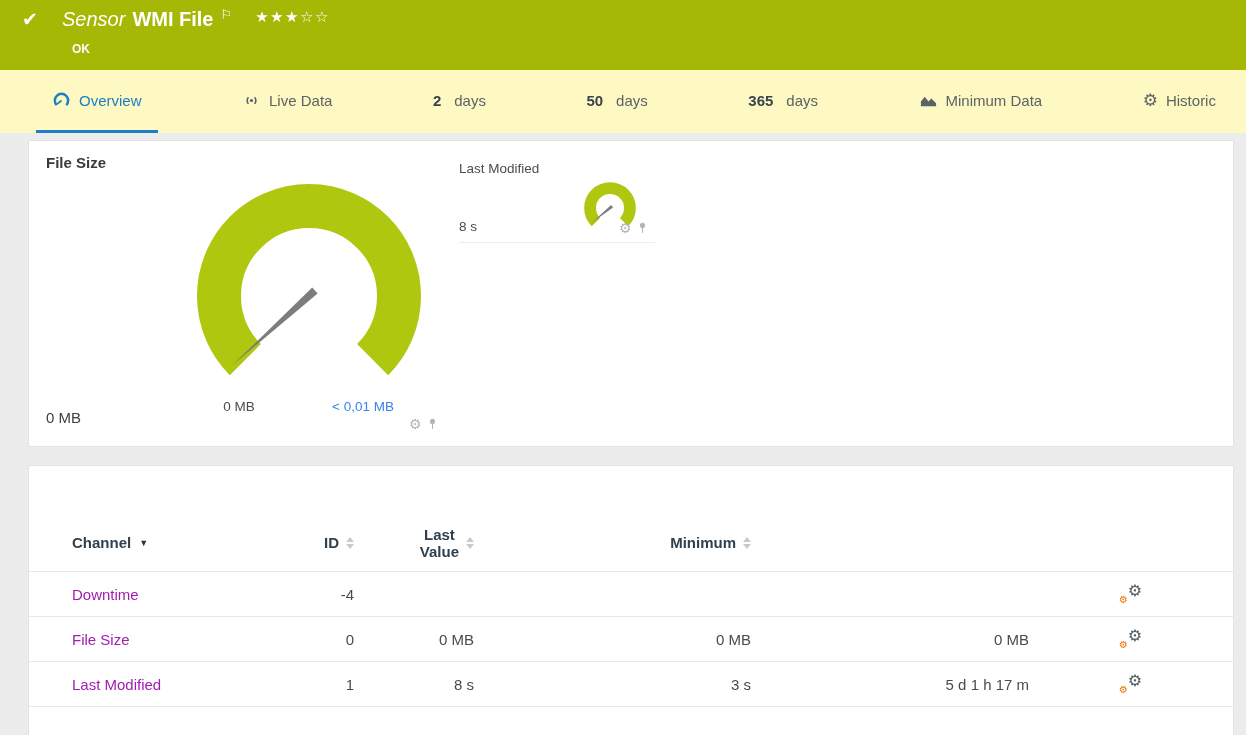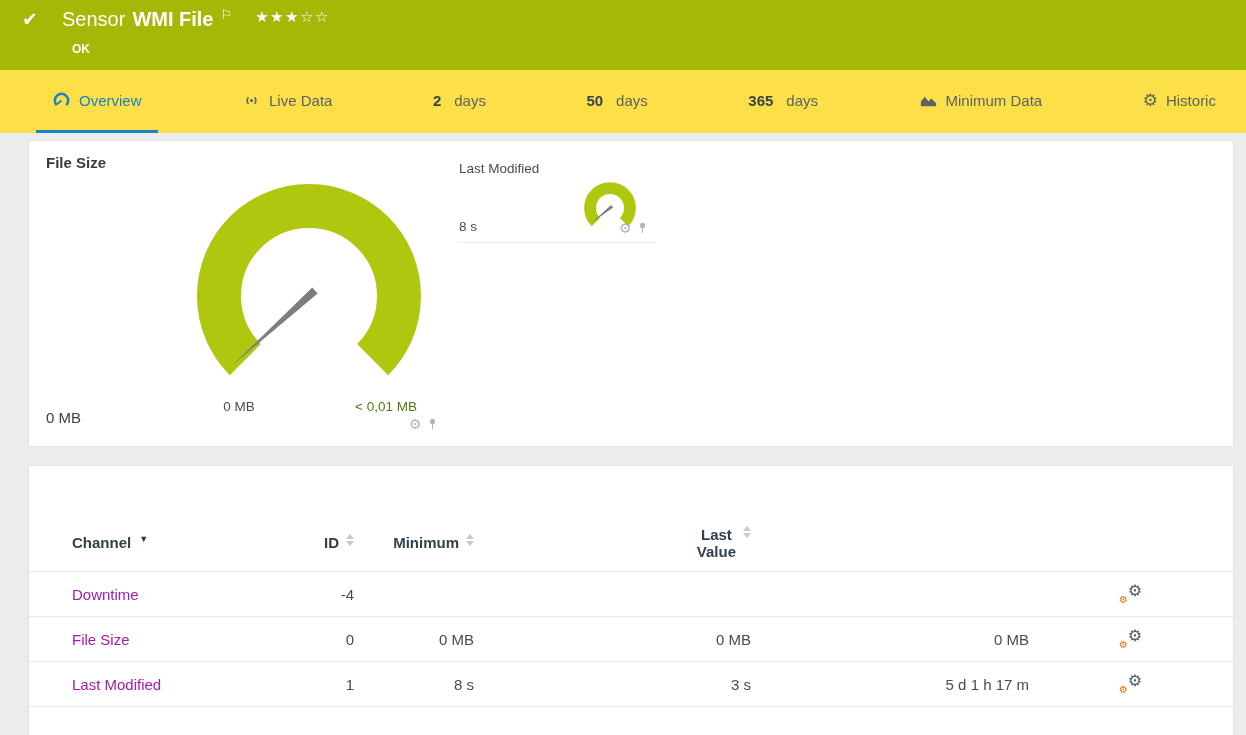--- a/index.html
+++ b/index.html
@@ -6,44 +6,44 @@
   html,body{width:1246px;height:735px}
   body{
     font-family:"Liberation Sans","DejaVu Sans",sans-serif;
     background:#ececec;position:relative;overflow:hidden;color:#444;
   }
 
   
   .header{height:70px;background:#a4b805;position:relative;color:#fff}
   .check{position:absolute;left:22px;top:8px;font-size:19px;font-weight:bold}
   .title-row{position:absolute;left:62px;top:6px;display:flex;align-items:flex-start;gap:7px;line-height:27px}
-  .t-prefix{font-size:20px}
+  .t-prefix{font-style:italic;font-size:20px}
   .t-name{font-weight:bold;font-size:20px}
   .flag{font-size:13px;line-height:16px;margin-top:1px;cursor:pointer}
   .stars{margin-left:16px;font-size:15px;letter-spacing:1.5px;line-height:22px;cursor:pointer}
   .status{position:absolute;left:72px;top:42px;font-size:12px;font-weight:bold}
 
   
-  .tabbar{height:63px;background:#fde047;display:flex;align-items:stretch;justify-content:space-between;padding:0 14px 0 36px}
+  .tabbar{height:63px;background:#fef9c3;display:flex;align-items:stretch;justify-content:space-between;padding:0 14px 0 36px}
   .tab{display:flex;align-items:center;gap:8px;padding:0 16px;font-size:15px;color:#5d6266;border-bottom:3px solid transparent;cursor:pointer;white-space:nowrap}
   .tab.active{color:#1c80c4;border-bottom-color:#1c80c4}
   .tab-num{color:#38434c;font-weight:bold;margin-right:5px}
   .ticon{width:19px;height:19px;flex:none}
   .gear-tab{font-size:17px;line-height:19px}
 
   
   .panel{position:absolute;left:28px;width:1206px;background:#fff;border:1px solid #e3e3e3}
   #panel-gauges{top:140px;height:307px}
   #panel-table{top:465px;height:290px}
 
   
   .p-title{position:absolute;left:17px;top:13px;font-size:15px;font-weight:bold;color:#3a3a3a}
   .big-gauge{position:absolute;left:160px;top:35px}
   .g-min{position:absolute;left:170px;top:258px;width:80px;text-align:center;font-size:13.5px;color:#4c4c4c}
-  .g-max{position:absolute;left:303px;top:258px;width:108px;text-align:center;font-size:13.5px;color:#4d7c0f}
+  .g-max{position:absolute;left:303px;top:258px;width:108px;font-size:13.5px;color:#3b82f6}
   .g-current{position:absolute;left:17px;top:268px;font-size:15px;color:#3f3f3f}
   .g-icons{position:absolute;left:380px;top:276px}
 
   .panel-icons{display:inline-flex;align-items:center;gap:6px;color:#b5b5b5}
   .panel-icons .gear-glyph{font-size:14px;line-height:14px;cursor:pointer}
   .panel-icons .pin{width:9px;height:14px;fill:#b5b5b5;cursor:pointer}
 
   
   .mini{position:absolute;left:430px;top:18px;width:196px;height:84px;border-bottom:1px solid #ececec}
   .mini .m-title{position:absolute;left:0;top:2px;font-size:13.5px;color:#4c4c4c}
@@ -53,21 +53,21 @@
 
   
   .table{padding-top:48px}
   .trow{display:grid;grid-template-columns:237px 45px 120px 277px 278px 1fr;align-items:center;padding-left:43px;border-bottom:1px solid #e9e9e9;height:45px}
   .trow.thead{height:58px}
   .cell{font-size:15px;color:#4b4b4b}
   .c-channel{text-align:left;color:#a21caf}
   .c-id,.c-last,.c-min,.c-max{text-align:right}
   .c-gear{text-align:center}
   .th{font-weight:bold;font-size:15px;color:#31404d}
-  .th .hwrap{display:inline-flex;}
+  .th .hwrap{display:inline-flex;align-items:center}
   .two-line{display:inline-block;text-align:center;line-height:17px}
   .caret{font-size:9px;color:#333;margin-left:8px;vertical-align:1px}
   .sort{display:inline-flex;flex-direction:column;gap:2px;margin-left:7px}
   .sort i{display:block;width:0;height:0;border-left:4px solid transparent;border-right:4px solid transparent}
   .sort .up{border-bottom:5px solid #c3cbd1}
   .sort .down{border-top:5px solid #c3cbd1}
 
   .row-gear{position:relative;display:inline-block;width:22px;height:20px;cursor:pointer}
   .row-gear .g1{position:absolute;right:0;top:-1px;font-size:16px;line-height:18px;color:#4f5d66}
   .row-gear .g2{position:absolute;left:-1px;bottom:-2px;font-size:10px;line-height:10px;color:#ef7100}
@@ -175,32 +175,32 @@
       </div>
       <div class="cell c-id th">
         <span class="hwrap">
             <span>ID</span>
             <span class="sort">
               <i class="up"></i>
               <i class="down"></i>
             </span>
           </span>
       </div>
-      <div class="cell c-min th">
-        <span class="hwrap">
-            <span>Minimum</span>
+      <div class="cell c-last th">
+        <span class="hwrap">
+            <span class="two-line"><span>Last</span><br><span>Value</span></span>
             <span class="sort">
               <i class="up"></i>
               <i class="down"></i>
             </span>
           </span>
       </div>
-      <div class="cell c-last th">
-        <span class="hwrap">
-            <span class="two-line"><span>Last</span><br><span>Value</span></span>
+      <div class="cell c-min th">
+        <span class="hwrap">
+            <span>Minimum</span>
             <span class="sort">
               <i class="up"></i>
               <i class="down"></i>
             </span>
           </span>
       </div>
       <div class="cell c-gear"></div>
     </div>
 
     <div class="trow">

